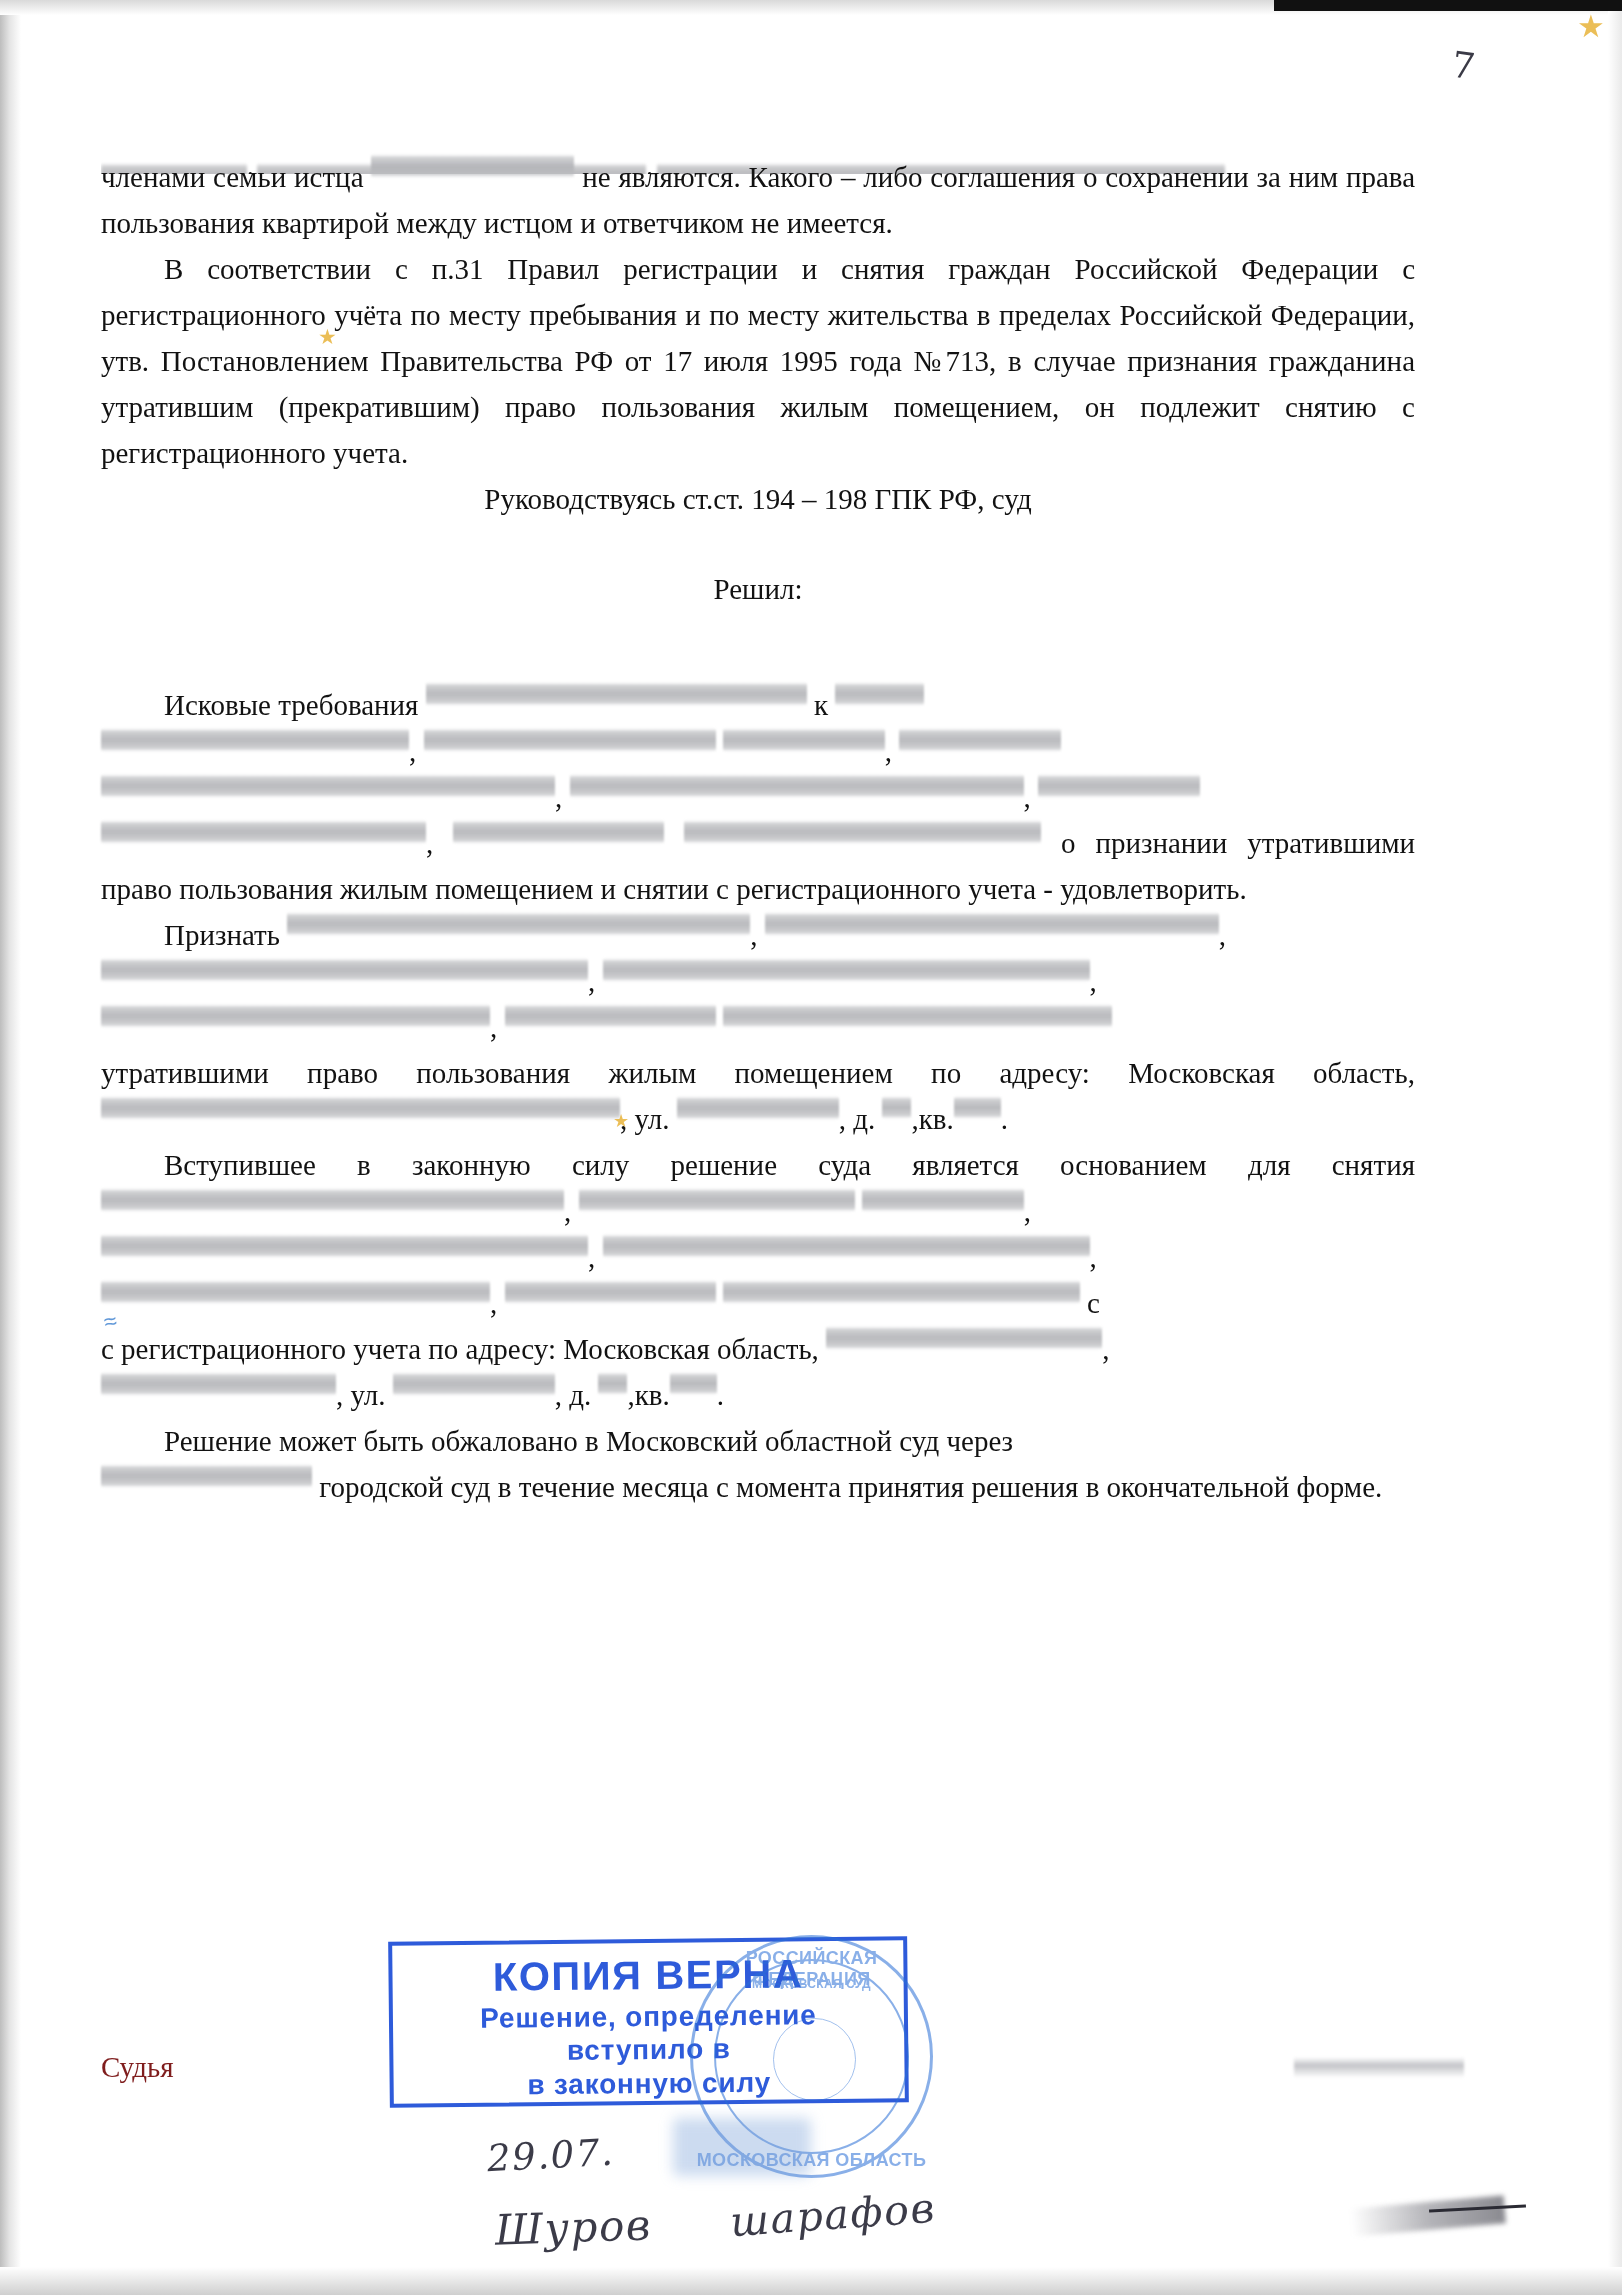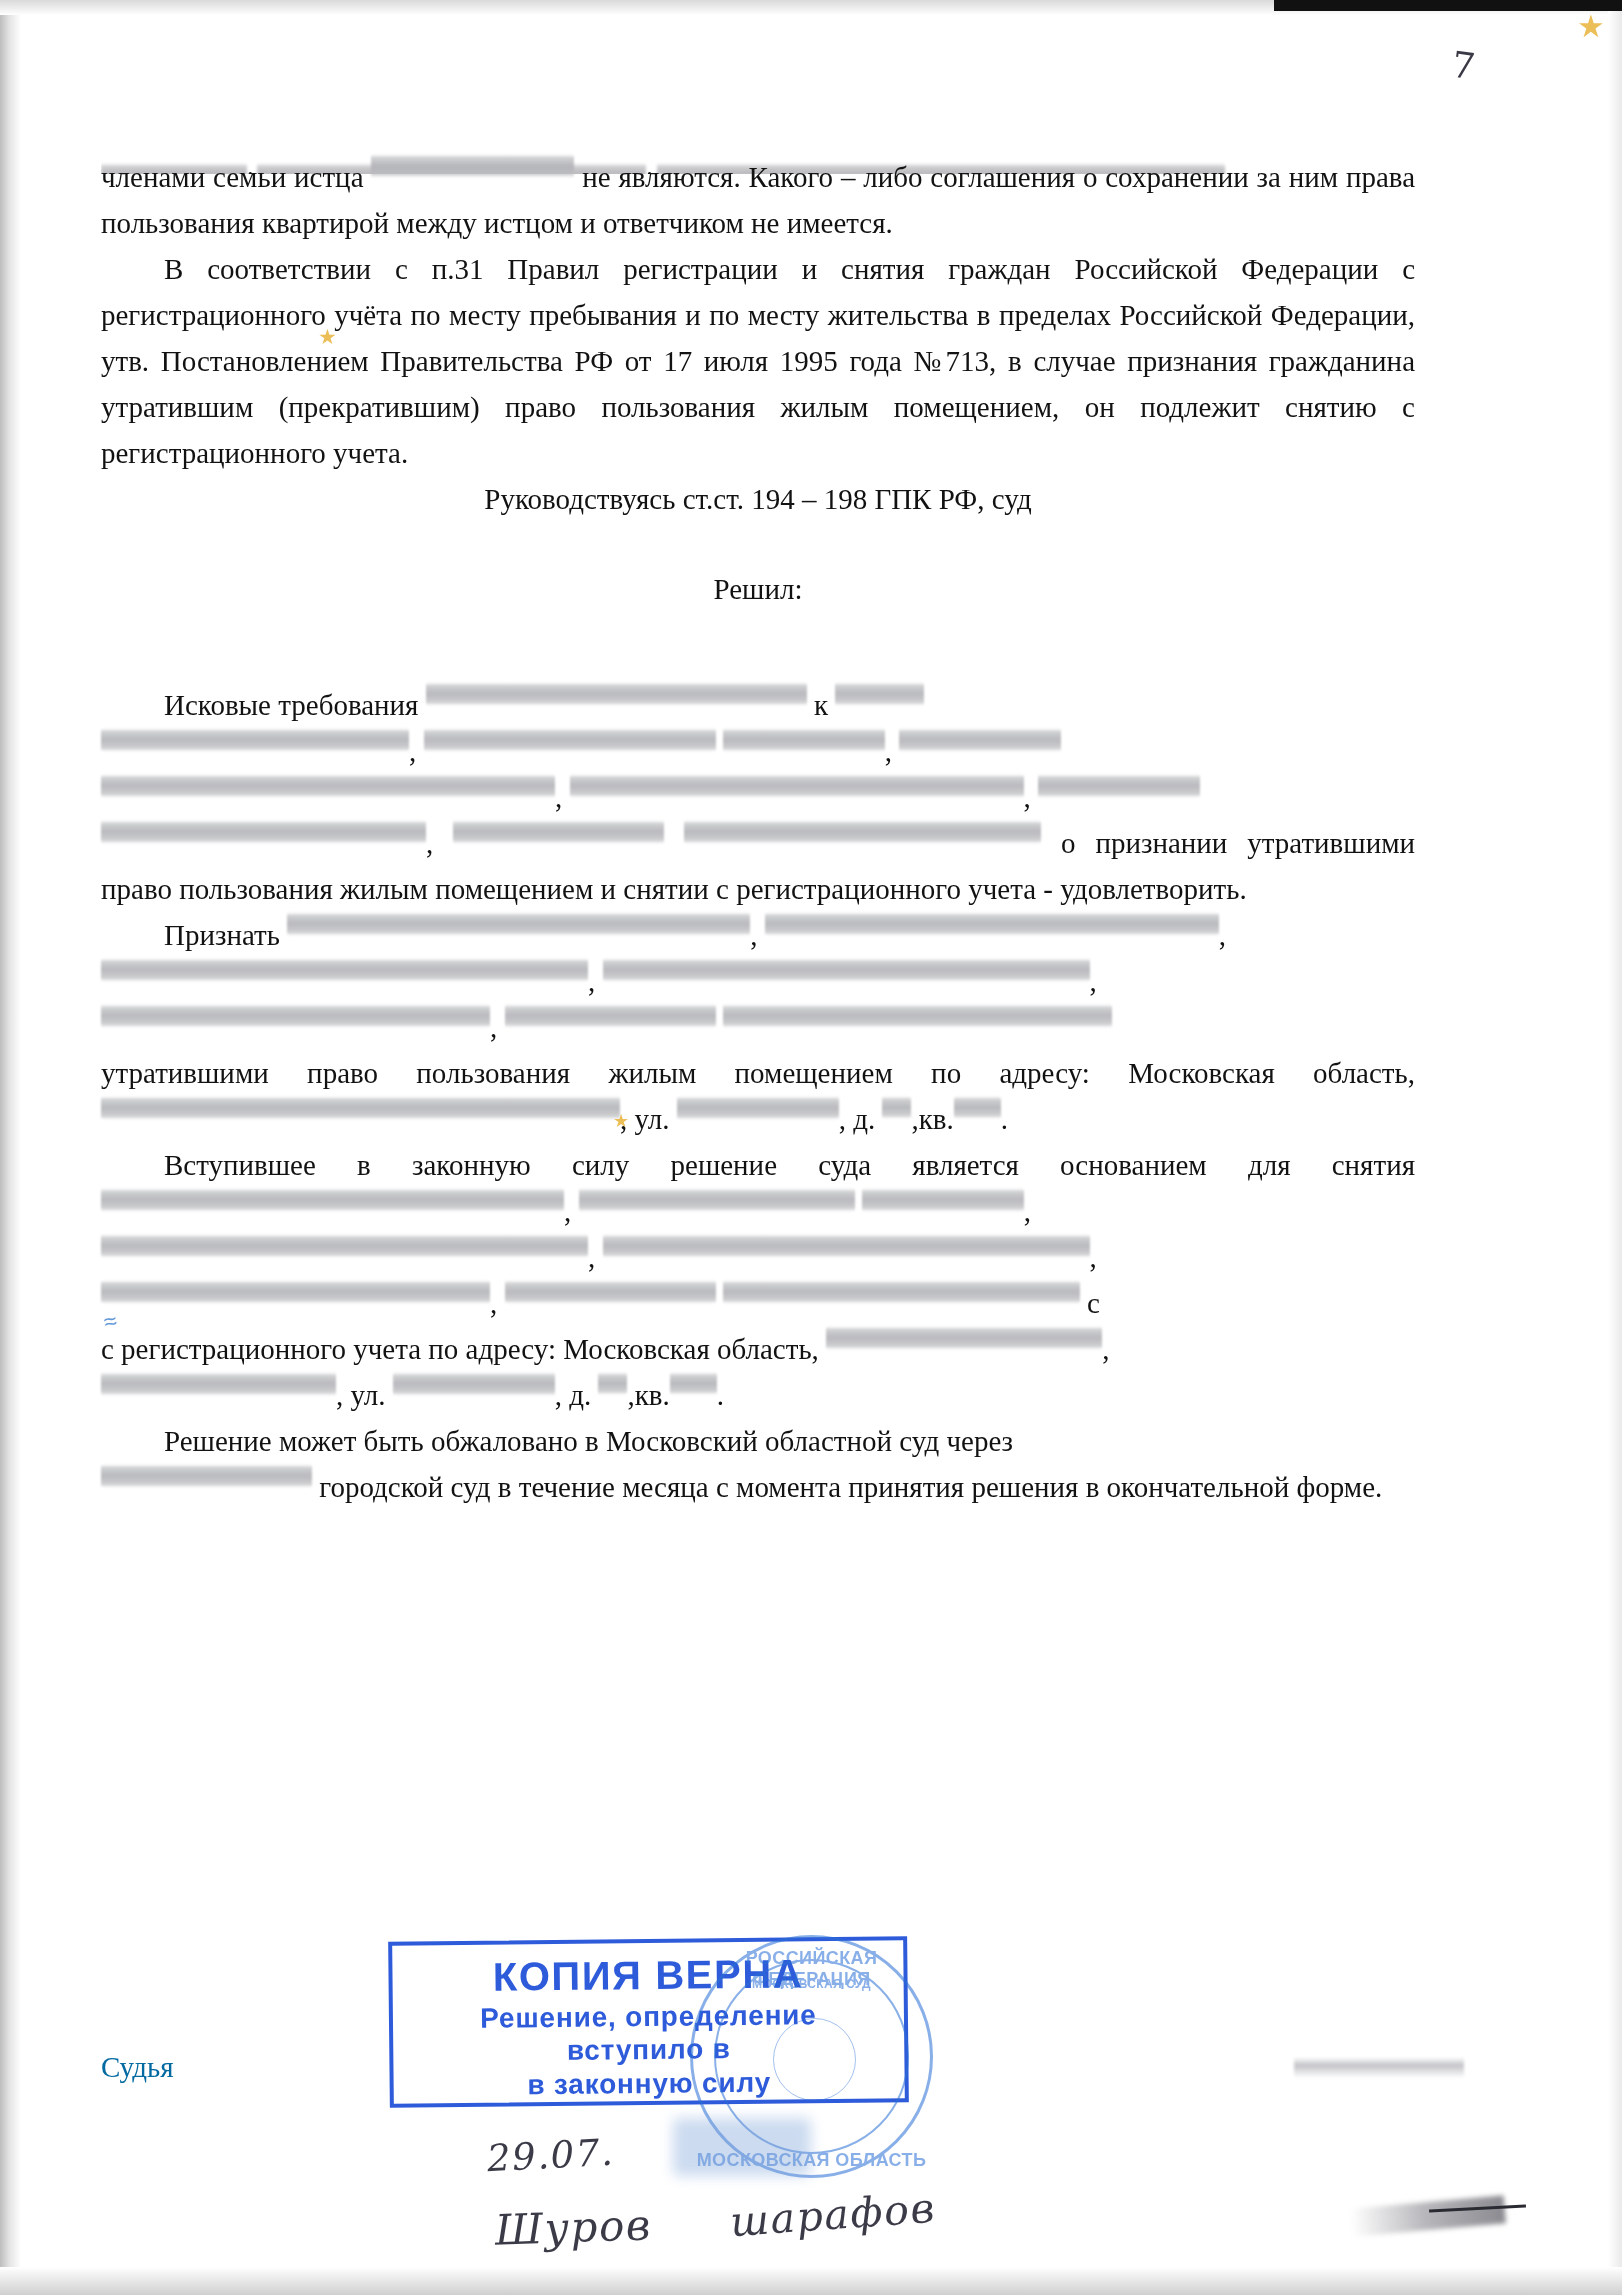--- a/index.html
+++ b/index.html
@@ -118,21 +118,21 @@
   
   .signature-row {
     position: absolute;
     left: 101px;
     bottom: 211px;
     width: 1363px;
     display: flex;
     align-items: center;
     justify-content: space-between;
     font-size: 29px;
-    color: #0369a1;
+    color: #7f1d1d;
   }
   .judge-name-redacted {
     display: inline-block;
     width: 170px;
     height: 21px;
     background: linear-gradient(to bottom,
       rgba(188,188,192,0) 0%,
       rgba(180,181,186,0.8) 40%,
       rgba(188,188,192,0) 100%);
     filter: blur(1.4px);

